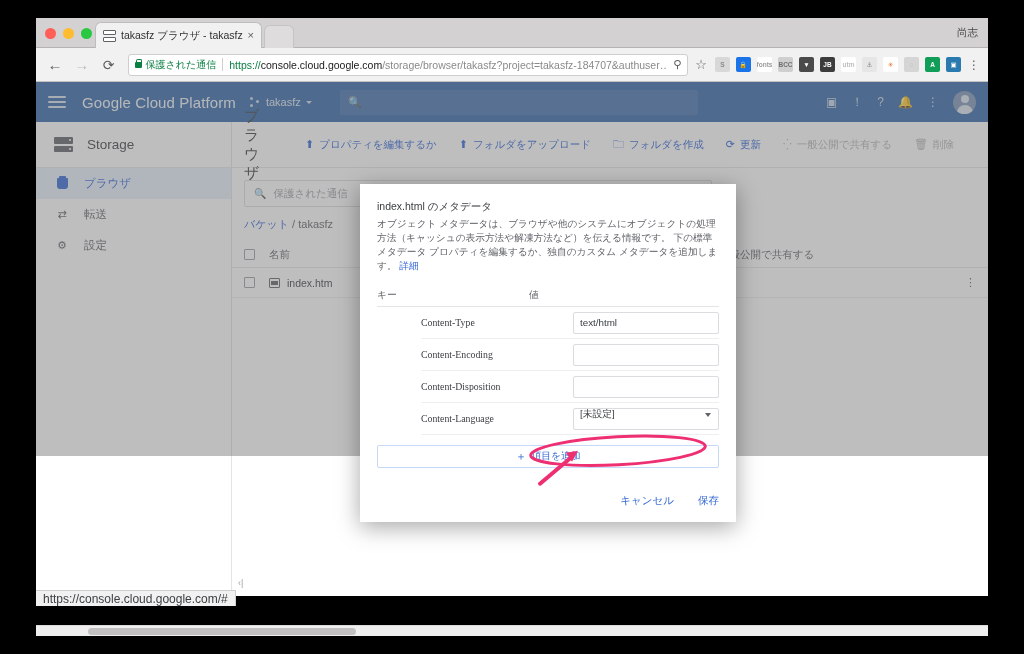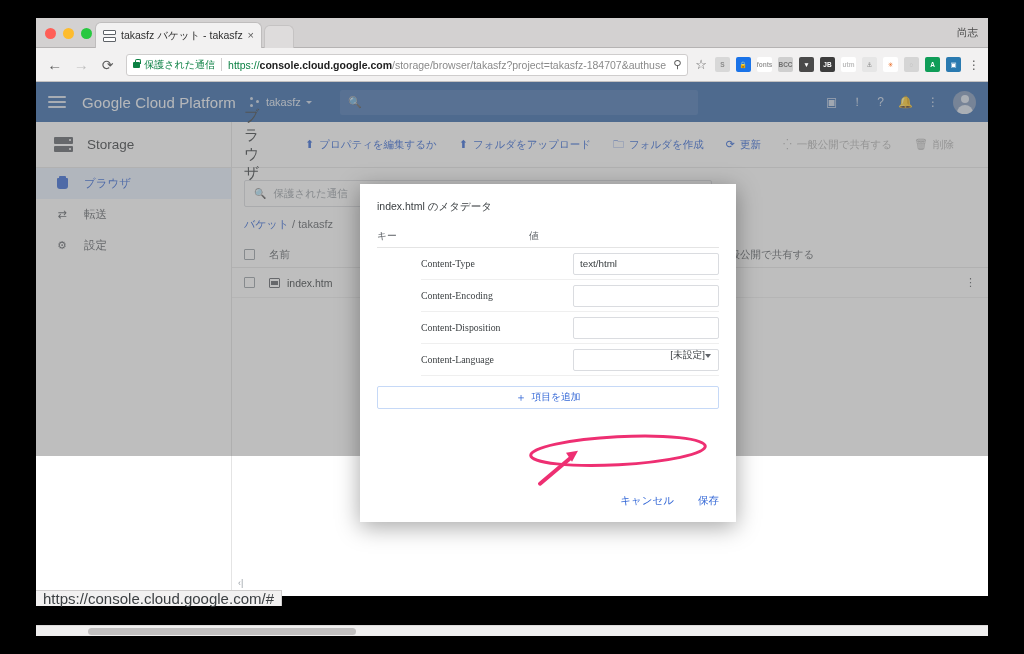--- a/index.html
+++ b/index.html
@@ -129,21 +129,21 @@
     border: 1.2px solid #0b8043;
     border-bottom: none;
     border-radius: 2px 2px 0 0;
   }
   .secure-text { font-size: 10px; color: #0b8043; white-space: nowrap; }
   .url-sep {
     width: 1px; height: 13px; background: #d0cece; margin: 0 6px; flex: 0 0 auto;
   }
   .url { font-size: 10.5px; white-space: nowrap; overflow: hidden; }
   .url .scheme { color: #0b8043; }
-  .url .host { color: #202020; font-weight: bold; }
+  .url .host { color: #202020; font-weight: normal; }
   .url .path { color: #8a8a8a; }
 
   .omni-icons { display: flex; align-items: center; gap: 7px; margin-left: 7px; flex: 0 0 auto; }
   .omni-icons .ic { font-size: 11px; color: #5e5e5e; }
 
   .ext-icons {
     display: flex; align-items: center; gap: 6px;
     margin-left: 8px; flex: 0 0 auto;
   }
   .ext {
@@ -387,21 +387,21 @@
     border: 1px solid #dadce0; border-radius: 2px;
     background: #fff;
     display: flex; align-items: center;
     padding: 0 6px;
     font-size: 9.8px; color: #3c4043;
   }
   .mt-input.focused { border: 1.6px solid #6d9eeb; }
   .mt-select {
     width: 100%; height: 22px;
     border: 1px solid #dadce0; border-radius: 2px;
-    display: flex; align-items: center; justify-content: flex-end;
+    display: flex; align-items: center; justify-content: space-between;
     padding: 0 7px 8px 6px;
     font-size: 9.8px; color: #3c4043;
   }
   .sel-caret {
     width: 0; height: 0;
     border-left: 3.2px solid transparent; border-right: 3.2px solid transparent;
     border-top: 4px solid #5f6368;
   }
 
   .add-btn {
@@ -426,21 +426,21 @@
   
   .statusbar {
     position: absolute;
     left: 36px; bottom: 48px;
     height: 16px;
     background: #f2f1f1;
     border-top: 1px solid #cfcdcd;
     border-right: 1px solid #cfcdcd;
     display: flex; align-items: center;
     padding: 0 7px;
-    font-size: 15px; color: #3c4043;
+    font-size: 12px; color: #3c4043;
     z-index: 50;
   }
   
   .hscroll {
     position: absolute;
     left: 36px; right: 36px; bottom: 18px;
     height: 11px;
     background: #f0efef;
     border-top: 1px solid #dcdada;
     z-index: 45;
@@ -462,21 +462,21 @@
       <div class="traffic">
         <div class="light red"></div>
         <div class="light yellow"></div>
         <div class="light green"></div>
       </div>
       <div class="tab">
         <div class="tab-fav">
           <div class="bar b1"></div>
             <div class="bar b2"></div>
         </div>
-        <div class="tab-title">takasfz バケット - takasfz</div>
+        <div class="tab-title">takasfz ブラウザ - takasfz</div>
         <div class="tab-close">×</div>
       </div>
       <div class="tab-ghost"></div>
       <div class="profile-name">尚志</div>
     </div>
 
     <div class="toolbar">
       <div class="nav-btn">←</div>
       <div class="nav-btn disabled">→</div>
       <div class="nav-btn reload">⟳</div>
@@ -643,20 +643,24 @@
 
           <div class="expander">‹|</div>
         </div>
       </div>
 
       <div class="scrim"></div>
     </div>
 
     <div class="modal">
       <div class="modal-title">index.html のメタデータ</div>
+      <div class="modal-desc">
+        <span>オブジェクト メタデータは、ブラウザや他のシステムにオブジェクトの処理方法（キャッシュの表示方法や解凍方法など）を伝える情報です。 下の標準メタデータ プロパティを編集するか、独自のカスタム メタデータを追加します。</span>
+        <a href="#">詳細</a>
+      </div>
 
       <div class="meta-table">
         <div class="mt-head">
           <div class="mt-key">キー</div>
           <div class="mt-val">値</div>
         </div>
         <div id="meta-rows">
             <div class="mt-row">
               <div class="mt-key">Content-Type</div>
               <div class="mt-val">

